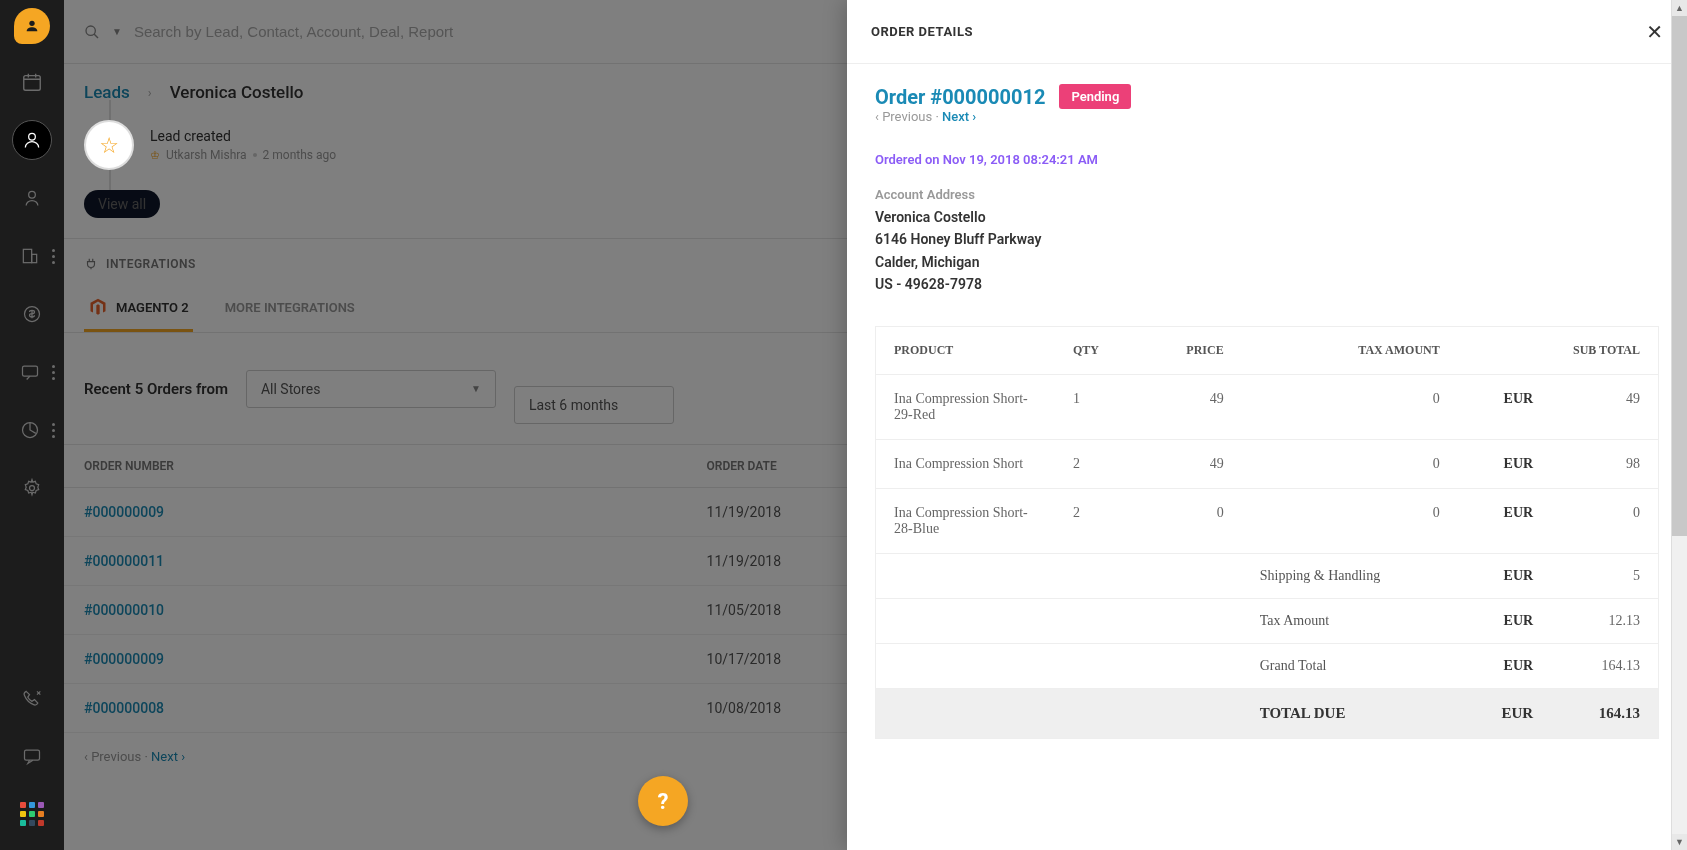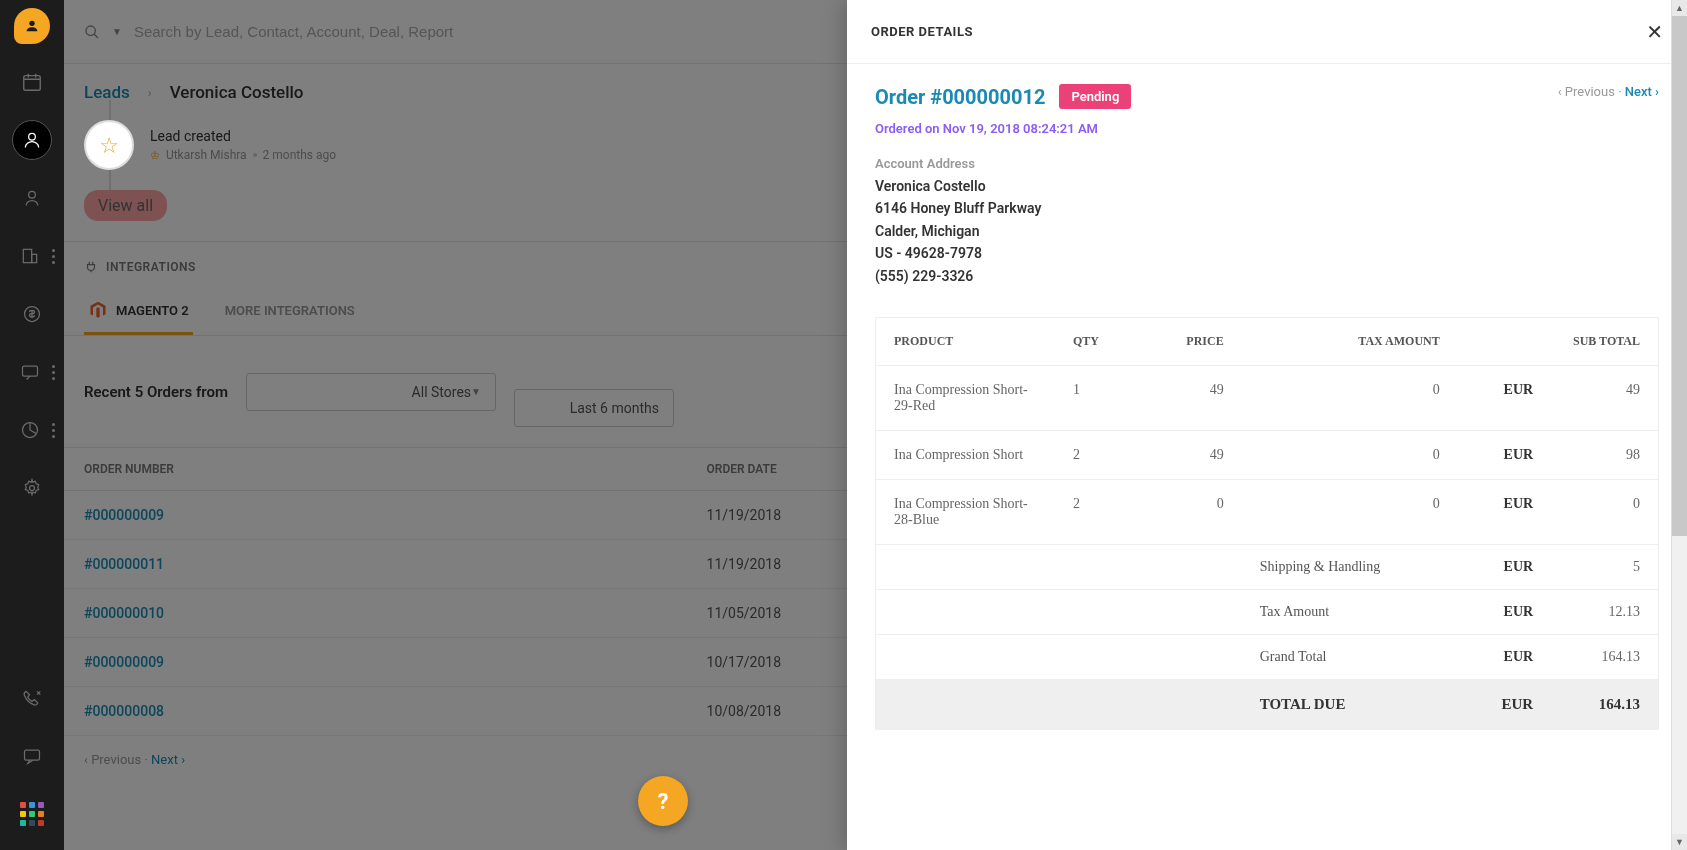--- a/index.html
+++ b/index.html
@@ -39,34 +39,34 @@
   .breadcrumb-row .name { font-size:17px; font-weight:500; color:#333; }
   
   .timeline-row { padding: 0 20px 10px 20px; display:flex; align-items:center; gap:16px; position:relative; }
   .star-circle { width:50px; height:50px; border:2px solid #ddd; border-radius:50%; display:flex; align-items:center; justify-content:center; color:#f5a623; font-size:22px; background:#fff; position:relative; z-index:1;}
   .timeline-line { position:absolute; left:45px; top:-20px; width:2px; height:90px; background:#e0e0e0; z-index:0;}
   .event-info .title { font-size:14px; color:#333; margin-bottom:4px; }
   .event-info .meta { font-size:12px; color:#999; display:flex; align-items:center; gap:6px; }
   .crown { color:#f5a623; font-size:11px; }
   .dot { width:4px; height:4px; background:#ccc; border-radius:50%; }
   
-  .view-all { margin:10px 20px 20px 20px; display:inline-block; padding:6px 14px; background:#fca5a5; border-radius:14px; font-size:16px; color:#666; width:fit-content; }
+  .view-all { margin:10px 20px 20px 20px; display:inline-block; padding:6px 14px; background:#0f172a; border-radius:14px; font-size:14px; color:#666; width:fit-content; }
   
   .divider { height:1px; background:#e5e5e5; margin: 0;}
   
   .section-header { padding:18px 20px 14px; display:flex; align-items:center; gap:8px; color:#777; font-size:12px; font-weight:600; letter-spacing:0.5px; }
   
   .tabs { display:flex; padding:0 20px; border-bottom:1px solid #e5e5e5; gap:28px; }
   .tab { display:flex; align-items:center; gap:8px; padding:12px 4px; font-size:13px; font-weight:600; color:#999; border-bottom:3px solid transparent; }
   .tab.active { color:#333; border-bottom-color:#f5a623; }
   .magento-icon { color:#e8632c; font-size:18px; }
   
   .filter-row { padding:20px; display:flex; align-items:center; gap:18px; }
   .filter-row .label { font-size:15px; font-weight:600; color:#333; }
-  .dropdown { border:1px solid #ccc; border-radius:3px; padding:10px 14px; font-size:14px; color:#555; display:flex; align-items:center; justify-content:flex-end; min-width:250px; background:#fff;}
+  .dropdown { border:1px solid #ccc; border-radius:3px; padding:10px 14px; font-size:14px; color:#555; display:flex; align-items:center; justify-content:space-between; min-width:250px; background:#fff;}
   .dropdown .arrow { color:#888; font-size:10px; }
   .dropdown.second{ min-width:160px;margin-top:33px;}
   
   .orders-table { width:100%; border-collapse:collapse; }
   .orders-table th { text-align:left; padding:14px 20px; font-size:12px; font-weight:600; color:#777; border-top:1px solid #e5e5e5; border-bottom:1px solid #e5e5e5; }
   .orders-table td { padding:16px 20px; font-size:14px; border-bottom:1px solid #eee; }
   .orders-table .num { color:#1a8ab5; font-weight:500; }
   .orders-table .date { color:#555; }
   .orders-table .amt { color:#555; }
   
@@ -80,21 +80,21 @@
   .drawer { position:absolute; top:0; right:0; width:840px; height:100%; background:#fff; display:flex; flex-direction:column; box-shadow:-4px 0 20px rgba(0,0,0,0.2); }
   .drawer-header { height:64px; display:flex; align-items:center; justify-content:space-between; padding:0 24px; border-bottom:1px solid #eee; }
   .drawer-header .title { font-size:13px; font-weight:700; letter-spacing:0.5px; color:#333; }
   .drawer-header .close { font-size:20px; color:#333; cursor:pointer; }
   .drawer-body { flex:1; overflow-y:auto; padding:20px 28px; position:relative;}
   .drawer-scroll { position:absolute; right:0; top:0; width:16px; height:100%; background:#f0f0f0; border-left:1px solid #ddd;}
   .drawer-scroll .up, .drawer-scroll .down { height:16px; display:flex; align-items:center; justify-content:center; font-size:9px; color:#666; background:#e8e8e8;}
   .drawer-scroll .thumb { background:#c8c8c8; height:520px; margin:0;}
   .drawer-scroll .down { position:absolute; bottom:0; width:100%;}
   
-  .order-top { display:flex; align-items:flex-start; justify-content:space-between; margin-bottom:12px;}
+  .order-top { display:flex; align-items:flex-start; justify-content:space-between; margin-bottom:28px;flex-direction:column;}
   .order-title { display:flex; align-items:center; gap:14px; }
   .order-title .num { font-size:20px; font-weight:700; color:#1a8ab5; }
   .badge { background:#ec4078; color:#fff; font-size:13px; font-weight:600; padding:5px 12px; border-radius:3px; }
   .order-nav { font-size:13px; color:#999; }
   .order-nav .next { color:#1a8ab5; font-weight:500;}
   .ordered-on { font-size:13px; font-weight:600; color:#8b5cf6; margin-bottom:20px;}
   .ship-label { font-size:13px; font-weight:600; color:#999; margin-bottom:4px;}
   .ship-line { font-size:14px; font-weight:600; color:#333; line-height:1.6;}
   
   .items-table { width:100%; border-collapse:collapse; margin-top:30px; border:1px solid #eee;font-family:Liberation Serif, serif; }
@@ -349,21 +349,20 @@
           <span>·</span>
           <span class="next">Next  ›</span>
         </div>
       </div>
       <div class="ordered-on">Ordered on Nov 19, 2018 08:24:21 AM</div>
       <div class="ship-label">Account Address</div>
       <div class="ship-line">Veronica Costello</div>
       <div class="ship-line">6146 Honey Bluff Parkway</div>
       <div class="ship-line">Calder, Michigan</div>
       <div class="ship-line">US - 49628-7978</div>
-      <div class="ship-line">(555) 229-3326</div>
 
       <table class="items-table">
         <thead>
           <tr>
             <th>PRODUCT</th>
             <th>QTY</th>
             <th class="r">PRICE</th>
             <th class="r">TAX AMOUNT</th>
             <th class="r" colspan="2">SUB TOTAL</th>
           </tr>

